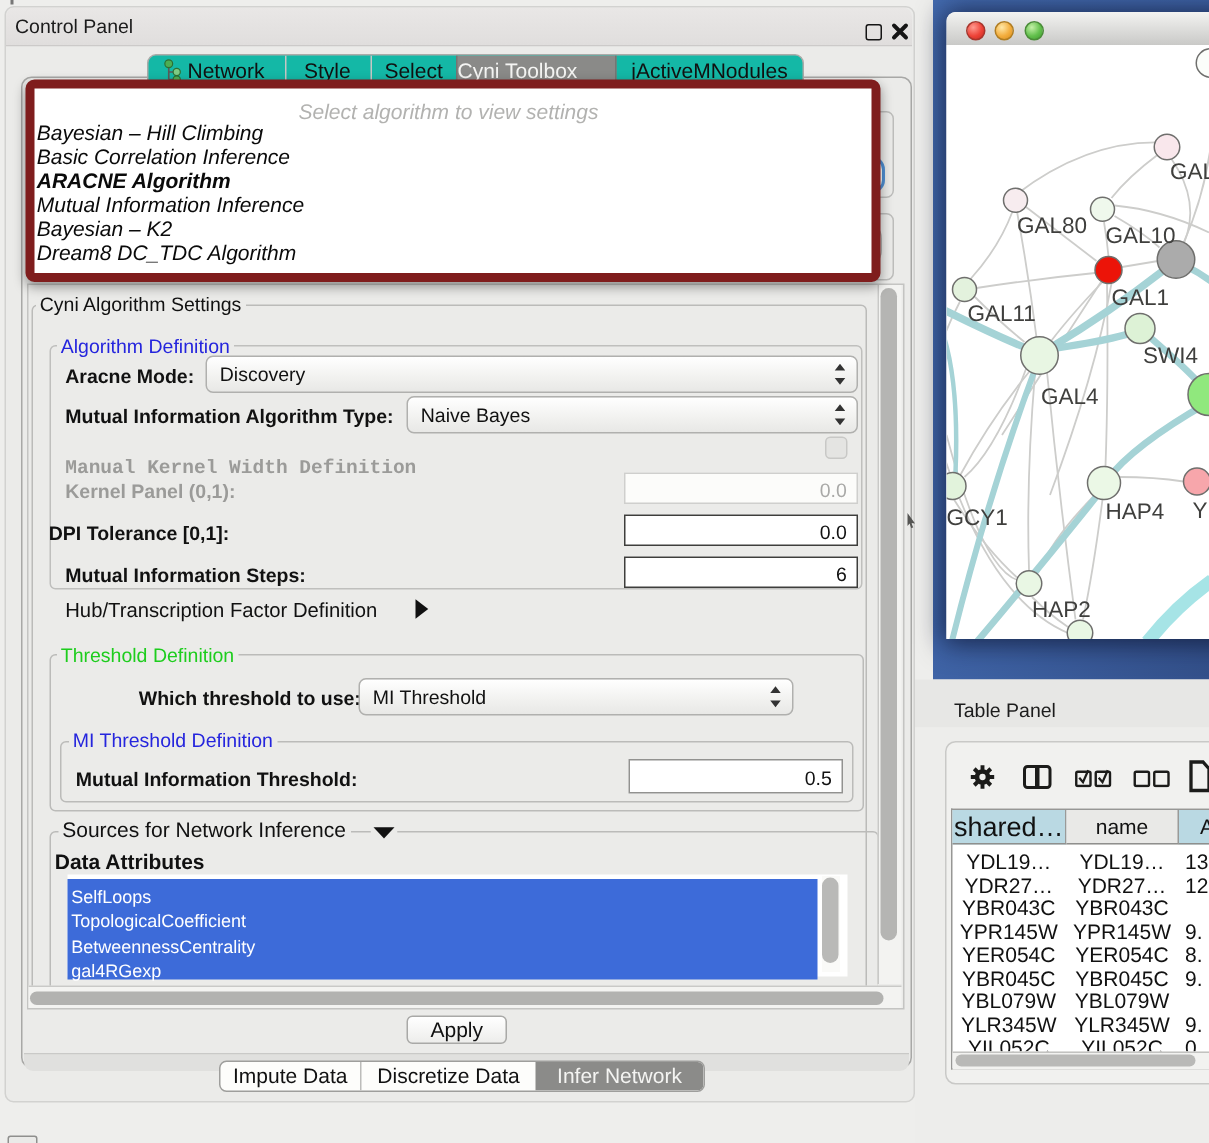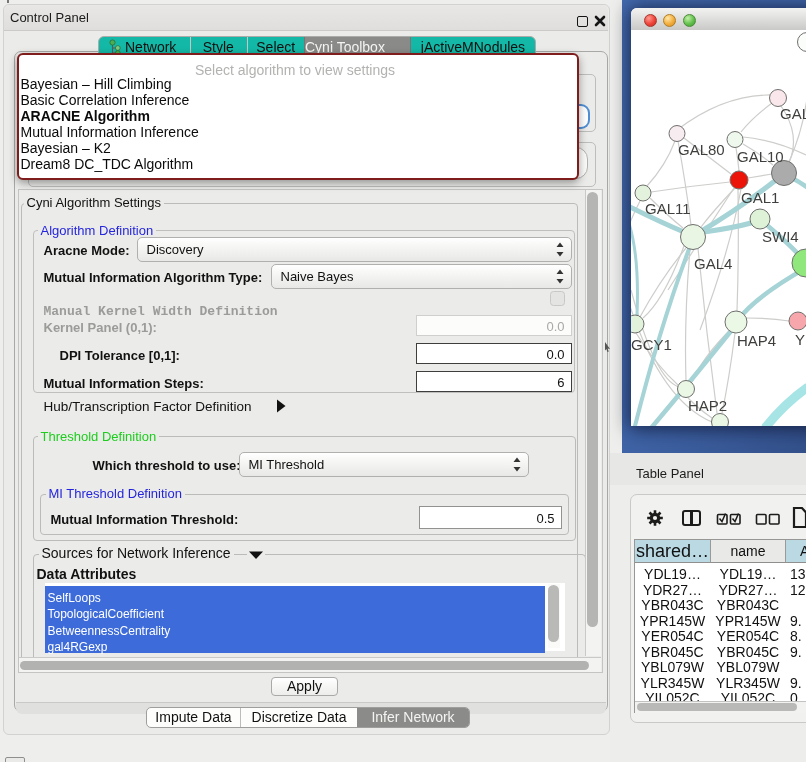--- a/index.html
+++ b/index.html
@@ -74,21 +74,21 @@
     </div>
 
   <div class="glbl" style="left:25px;top:114px;font-family:Liberation Mono, monospace;">Manual Kernel Width Definition</div>
   <div class="abs" style="left:531px;top:100.5px;width:13px;height:13px;background:#e4e4e2;border:1px solid #c8c8c6;border-radius:3.5px;"></div>
 
   <div class="glbl" style="left:25px;top:129.5px;">Kernel Panel (0,1):</div>
   <div class="fld" style="left:397px;top:125px;width:154px;height:19px;border:1.3px solid #cfcfcd;background:#fcfcfa;">
       <span style="color:#a9a9a7;">0.0</span>
     </div>
 
-  <div class="lbl" style="left:41px;top:157.5px;">DPI Tolerance [0,1]:</div>
+  <div class="lbl" style="left:14px;top:157.5px;">DPI Tolerance [0,1]:</div>
   <div class="fld" style="left:397px;top:153px;width:154px;height:19px;border:1.5px solid #3e3e3c;">
       <span>0.0</span>
     </div>
 
   <div class="lbl" style="left:25px;top:185.5px;">Mutual Information Steps:</div>
   <div class="fld" style="left:397px;top:181px;width:154px;height:19px;border:1.5px solid #3e3e3c;">
       <span>6</span>
     </div>
 
   <div class="abs" style="left:25px;top:209px;font-size:13.5px;color:#111;">Hub/Transcription Factor Definition</div>
@@ -146,21 +146,21 @@
       <circle cx="4.5" cy="4.5" r="2.6" fill="#4cae54" stroke="#2c7034" stroke-width="0.8"></circle>
       <circle cx="9.8" cy="10" r="2.4" fill="#7ecc84" stroke="#2c7034" stroke-width="0.8"></circle>
       <circle cx="9.8" cy="15" r="2.4" fill="#4cae54" stroke="#2c7034" stroke-width="0.8"></circle>
     </svg>
   <div class="abs" style="left:91px;top:0;width:56.5px;height:100%;text-align:center;border-right:1px solid #c6c6c4;">Style</div>
   <div class="abs" style="left:148.5px;top:0;width:56.5px;height:100%;text-align:center;">Select</div>
   <div class="abs" style="left:205px;top:0;width:107px;height:100%;background:#8a8a88;color:#f5f5f3;border:1px solid #757573;border-top:none;border-bottom:none;box-sizing:border-box;">Cyni Toolbox</div>
   <div class="abs" style="left:312px;top:0;width:124px;height:100%;text-align:center;">jActiveMNodules</div>
 </div>
 
-<div class="abs" id="popup" style="left:17px;top:52.5px;width:558px;height:123px;background:#fff;border:2px solid #7f1d1d;border-radius:6px;box-shadow:0 3px 8px rgba(0,0,0,0.38);">
+<div class="abs" id="popup" style="left:17px;top:52.5px;width:558px;height:123px;background:#fff;border:6px solid #7f1d1d;border-radius:6px;box-shadow:0 3px 8px rgba(0,0,0,0.38);font-style:italic;">
   <div class="abs" style="left:176px;top:7px;font-size:14px;color:#b2b2b0;">Select algorithm to view settings</div>
   <div class="abs" style="left:1.5px;top:21px;font-size:14px;color:#0a0a0a;line-height:16px;white-space:nowrap;">Bayesian – Hill Climbing<br>Basic Correlation Inference<br><span class="b">ARACNE Algorithm</span><br>Mutual Information Inference<br>Bayesian – K2<br>Dream8 DC_TDC Algorithm</div>
 </div>
 
 <div class="abs" style="left:622px;top:0;width:184px;height:453px;background:linear-gradient(118deg,#446baf 0%,#3f64a7 55%,#33508a 100%);"></div>
 
 <div class="abs" id="netwin" style="left:631px;top:8px;width:200px;height:418px;background:#fff;border-radius:6px 6px 0 0;box-shadow:0 1px 18px 2px rgba(8,14,40,0.7);">
   <div class="abs" style="left:0;top:0;width:100%;height:21.5px;background:linear-gradient(#f3f3f1,#c9c9c7);border-bottom:1px solid #8e8e8c;border-radius:6px 6px 0 0;"></div>
   <div class="abs" style="left:12.5px;top:5.5px;width:11px;height:11px;border-radius:50%;background:radial-gradient(circle at 35% 30%,#ff9a90,#ee4338 55%,#c22a20);border:0.5px solid #a8352c;"></div>
   <div class="abs" style="left:31.5px;top:5.5px;width:11px;height:11px;border-radius:50%;background:radial-gradient(circle at 35% 30%,#ffe8a8,#f3ad3d 55%,#d68c1e);border:0.5px solid #b07d22;"></div>

